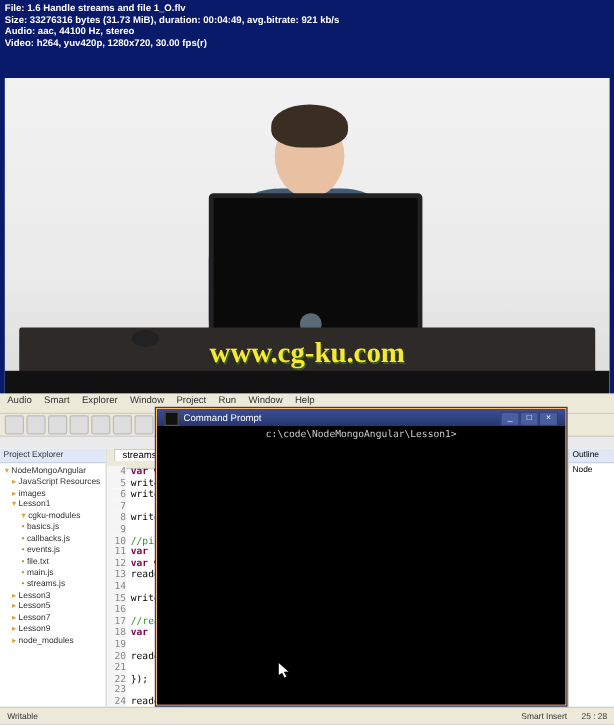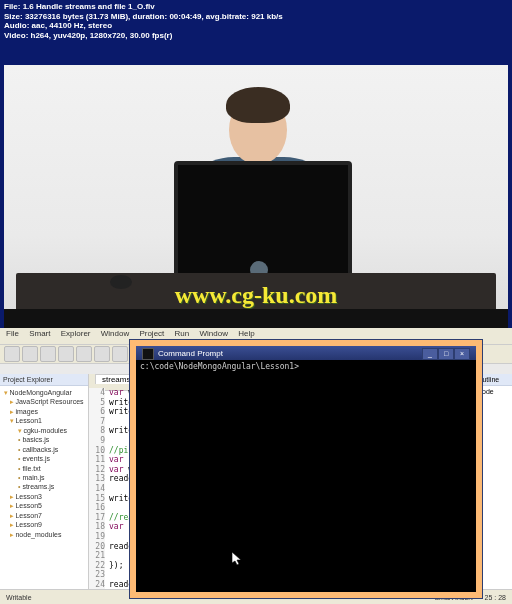--- a/index.html
+++ b/index.html
@@ -32,34 +32,34 @@
   .tree .l1 { padding-left: 8px; }
   .tree .l2 { padding-left: 16px; }
   .tree .fld::before { content: "▸ "; color: #d9a441; }
   .tree .fldopen::before { content: "▾ "; color: #d9a441; }
   .tree .jsf::before { content: "• "; color: #b48e3e; }
   .editor { flex: 1; position: relative; background: #fff; }
   .editor-tab { height: 14px; background: #ece9d8; border-bottom: 1px solid #ccc; font-size: 8px; padding: 1px 6px; }
   .editor-tab span { background: #fff; border: 1px solid #ccc; border-bottom: none; padding: 0 6px; }
   .code { position: absolute; top: 14px; bottom: 0; left: 0; right: 0; font-family: Consolas, monospace; font-size: 8px; line-height: 1.2; white-space: pre; overflow: hidden; }
   .code .ln { color: #888; display: inline-block; width: 16px; text-align: right; margin-right: 4px; background: #f5f5f5; }
-  .code .kw { color: #7f0055; font-weight: normal; }
+  .code .kw { color: #7f0055; font-weight: bold; }
   .code .cm { color: #2d8f2d; }
   .code .hl { background: #fff2a8; }
   .outline { width: 38px; background: #fff; border-left: 1px solid #ccc; font-size: 7px; }
   .outline .pane-title { background: #e0e8f7; padding: 2px 3px; border-bottom: 1px solid #c8d2e4; font-size: 7px; }
   .ide-status { position: absolute; bottom: 0; left: 0; right: 0; height: 14px; background: #ece9d8; border-top: 1px solid #ccc; font-size: 7px; color: #333; display: flex; align-items: center; padding: 0 6px; justify-content: space-between; }
   .ide-status .right { display: flex; gap: 12px; }
 
-  .cmd { position: absolute; top: 340px; left: 130px; width: 340px; height: 246px; background: #000; border: 6px solid #fdba74; box-shadow: 0 0 0 1px #2d3d70; }
+  .cmd { position: absolute; top: 340px; left: 130px; width: 340px; height: 246px; background: #000; border: 1px solid #fdba74; box-shadow: 0 0 0 1px #2d3d70; }
   .cmd-title { height: 14px; background: linear-gradient(to bottom, #3b4f94, #223169); color: #fff; font-size: 8px; padding: 1px 6px; line-height: 14px; display: flex; align-items: center; }
   .cmd-title .icon { display: inline-block; width: 10px; height: 10px; background: #111; border: 1px solid #555; margin-right: 4px; }
   .cmd-title .wbtns { margin-left: auto; display: flex; gap: 0; }
   .cmd-title .wbtn { width: 14px; height: 10px; background: #4a5d9e; border: 1px solid #2d3d70; color: #fff; font-size: 7px; text-align: center; line-height: 9px; }
-  .cmd-body { position: absolute; top: 14px; bottom: 0; left: 0; right: 0; background: #000; color: #ccc; font-family: Consolas, monospace; font-size: 8px; padding: 2px 4px; }
+  .cmd-body { position: absolute; top: 14px; bottom: 0; left: 0; right: 0; background: #000; color: #ccc; font-family: Consolas, monospace; font-size: 8px; padding: 2px 4px; text-align: center; }
   .cursor-ptr { position: absolute; top: 552px; left: 232px; width: 10px; height: 14px; }
   .cursor-ptr svg { width: 10px; height: 14px; }
 </style>
 </head>
 <body>
 
 <div class="root">
 
   <div class="file-info"><span>File: 1.6 Handle streams and file 1_O.flv</span>
 <span>Size: 33276316 bytes (31.73 MiB), duration: 00:04:49, avg.bitrate: 921 kb/s</span>
@@ -75,21 +75,21 @@
     <div class="hp-logo"></div>
     <div class="desk"></div>
     <div class="mouse"></div>
     <div class="floor"></div>
     <div class="watermark">www.cg-ku.com</div>
     <div class="clock">05/05/2015</div>
   </div>
 
   <div class="ide">
     <div class="ide-menu">
-      <span>File</span>
+      <span>Audio</span>
       <span>Smart</span>
       <span>Explorer</span>
       <span>Window</span>
       <span>Project</span>
       <span>Run</span>
       <span>Window</span>
       <span>Help</span>
     </div>
     <div class="ide-toolbar">
       <div class="tb-btn"></div>

